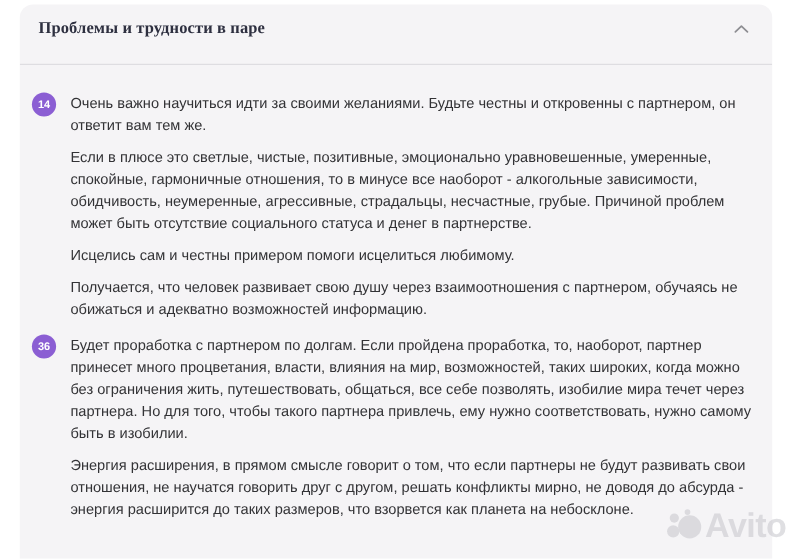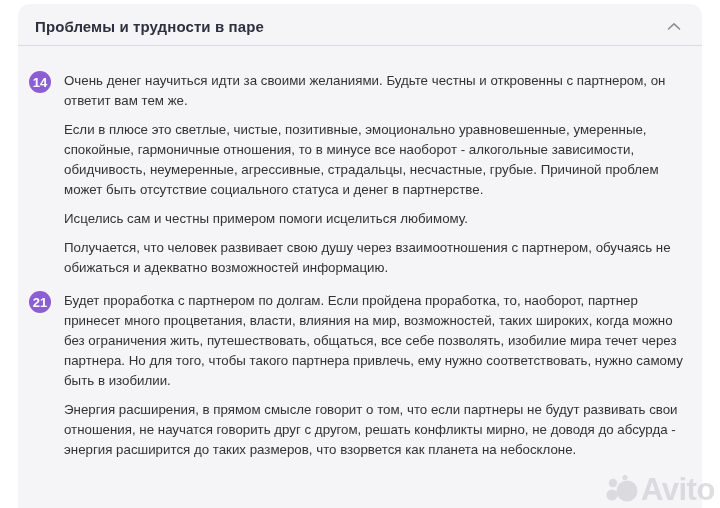--- a/index.html
+++ b/index.html
@@ -18,22 +18,23 @@
     width: 684px; height: 504px;
     background: var(--card-bg, #f5f4f6);
     border-radius: 12px 12px 0 0;
     overflow: hidden;
   }
 
   .card-header {
     display: flex;
     align-items: center;
     justify-content: space-between;
-    padding: 14px 20px 10px 17px;
+    padding: 14px 20px 23px 17px;
     border-bottom: 1px solid var(--divider, #dcdbdf);
+    font-family: Liberation Serif, serif;
   }
   .card-header h2 {
     margin: 0;
     font-size: 15px;
     font-weight: 700;
     letter-spacing: 0.1px;
     color: var(--title-color, #2e3040);
   }
   .chevron {
     display: inline-flex;
@@ -52,37 +53,37 @@
     gap: 13px;
     margin-bottom: 4px;
   }
   .badge {
     flex: 0 0 auto;
     width: 22px; height: 22px;
     margin-top: 0px;
     border-radius: 50%;
     background: var(--badge-bg, #8b5ed3);
     color: var(--badge-text, #ffffff);
-    font-size: 13px;
+    font-size: 10px;
     font-weight: 700;
     display: flex;
     align-items: center;
     justify-content: center;
   }
   .paras { width: 642px; }
   .paras p {
     margin: 0 0 9px 0;
     font-size: 13.3px;
     line-height: 20px;
     color: var(--body-color, #333336);
   }
 
   .watermark {
     position: absolute;
-    left: 604px; top: 472px;
+    left: 604px; top: 460px;
     display: flex;
     align-items: center;
     gap: 1px;
     opacity: 0.55;
     pointer-events: none;
   }
   .watermark .wm-text {
     font-size: 31px;
     font-weight: 700;
     letter-spacing: -0.5px;
@@ -103,29 +104,29 @@
           <polyline points="1.5,7 7,1.8 12.5,7"></polyline>
         </svg>
       </span>
     </header>
 
     <div class="card-body">
 
       <div class="item">
         <span class="badge">14</span>
         <div class="paras">
-          <p>Очень денег научиться идти за своими желаниями. Будьте честны и откровенны с партнером, он ответит вам тем же.</p>
+          <p>Очень важно научиться идти за своими желаниями. Будьте честны и откровенны с партнером, он ответит вам тем же.</p>
           <p>Если в плюсе это светлые, чистые, позитивные, эмоционально уравновешенные, умеренные, спокойные, гармоничные отношения, то в минусе все наоборот - алкогольные зависимости, обидчивость, неумеренные, агрессивные, страдальцы, несчастные, грубые. Причиной проблем может быть отсутствие социального статуса и денег в партнерстве.</p>
           <p>Исцелись сам и честны примером помоги исцелиться любимому.</p>
           <p>Получается, что человек развивает свою душу через взаимоотношения с партнером, обучаясь не обижаться и адекватно возможностей информацию.</p>
         </div>
       </div>
 
       <div class="item">
-        <span class="badge">21</span>
+        <span class="badge">36</span>
         <div class="paras">
           <p>Будет проработка с партнером по долгам. Если пройдена проработка, то, наоборот, партнер принесет много процветания, власти, влияния на мир, возможностей, таких широких, когда можно без ограничения жить, путешествовать, общаться, все себе позволять, изобилие мира течет через партнера. Но для того, чтобы такого партнера привлечь, ему нужно соответствовать, нужно самому быть в изобилии.</p>
           <p>Энергия расширения, в прямом смысле говорит о том, что если партнеры не будут развивать свои отношения, не научатся говорить друг с другом, решать конфликты мирно, не доводя до абсурда - энергия расширится до таких размеров, что взорвется как планета на небосклоне.</p>
         </div>
       </div>
 
     </div>
   </section>
 
   <div class="watermark">

